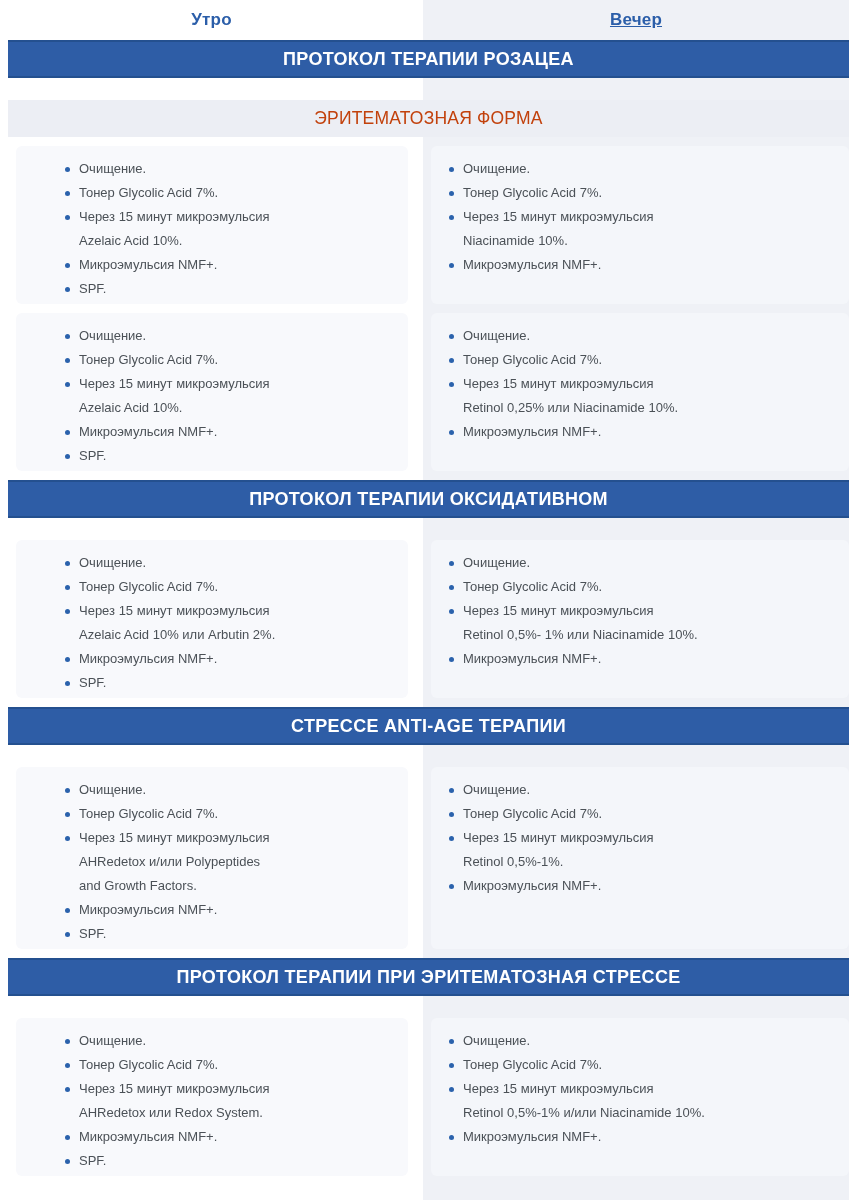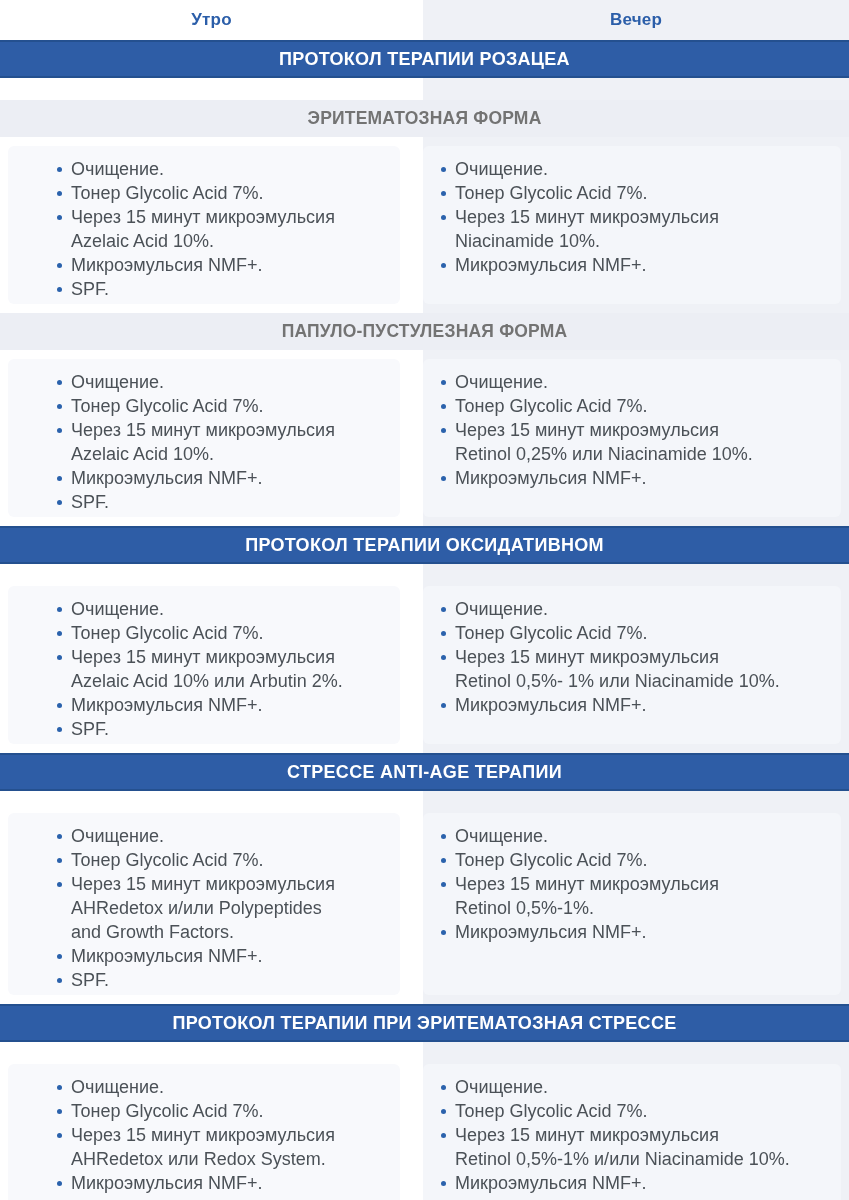--- a/index.html
+++ b/index.html
@@ -1,44 +1,44 @@
 <!DOCTYPE html>
 <html><head>
 <meta charset="utf-8">
 <style>
   html,body{margin:0;padding:0;background:#ffffff;}
   .page{
     width:849px;height:1200px;position:relative;overflow:hidden;background:#ffffff;
     font-family:"Liberation Sans","DejaVu Sans",sans-serif;
   }
   .col-bg{position:absolute;top:0;right:0;bottom:0;width:426px;background:#eff1f6;}
-  .content{position:relative;display:flex;flex-direction:column;height:100%;}
+  .content{position:relative;display:flex;flex-direction:column;height:100%;align-items:flex-end;}
   .cols-header{display:flex;height:40px;flex:none;}
   .col-head{
     width:423px;display:flex;align-items:center;justify-content:center;
     color:#2b5ea9;font-weight:bold;font-size:17px;letter-spacing:.2px;
   }
-  .col-head.evening{width:426px;}
+  .col-head.evening{width:426px;text-decoration:underline;}
   .band-blue{
     height:38px;flex:none;background:#2e5da6;
     border-top:2px solid #24508f;border-bottom:2px solid #24508f;box-sizing:border-box;
     display:flex;align-items:center;justify-content:center;
     color:#ffffff;font-weight:bold;font-size:18px;letter-spacing:.3px;
   }
   .band-gap{height:4px;flex:none;}
   .band-gray{
     height:37px;flex:none;background:#eceef4;
     display:flex;align-items:center;justify-content:center;
-    color:#737373;font-weight:bold;font-size:17.5px;letter-spacing:.2px;
+    color:#c2410c;font-weight:normal;font-size:17.5px;letter-spacing:.2px;
   }
   .row{display:flex;flex:none;align-items:stretch;}
   .list{box-sizing:border-box;border-radius:6px;}
   .list.morning{width:392px;margin-left:8px;padding:11px 14px 3px 49px;background:#f8f9fc;}
   .list.evening{width:418px;margin-left:23px;padding:11px 14px 3px 18px;background:#f4f6fa;}
-  .li{display:flex;line-height:24px;font-size:18px;color:#4b5157;}
+  .li{display:flex;line-height:24px;font-size:13px;color:#4b5157;}
   .bullet{width:5px;height:5px;border-radius:50%;background:#2b62ac;margin:10px 9px 0 0;flex:none;}
   .txt{white-space:pre-line;}
 </style>
 </head>
 <body>
 
 <div class="page">
   <div class="col-bg"></div>
   <div class="content">
     <div class="cols-header">
@@ -86,21 +86,20 @@
               <span class="bullet"></span>
               <span class="txt">Через 15 минут микроэмульсия
 Niacinamide 10%.</span>
             </div>
             <div class="li">
               <span class="bullet"></span>
               <span class="txt">Микроэмульсия NMF+.</span>
             </div>
           </div>
         </div>
-        <div class="band-gray">ПАПУЛО-ПУСТУЛЕЗНАЯ ФОРМА</div>
         <div class="row">
           <div class="list morning">
             <div class="li">
               <span class="bullet"></span>
               <span class="txt">Очищение.</span>
             </div>
             <div class="li">
               <span class="bullet"></span>
               <span class="txt">Тонер Glycolic Acid 7%.</span>
             </div>

